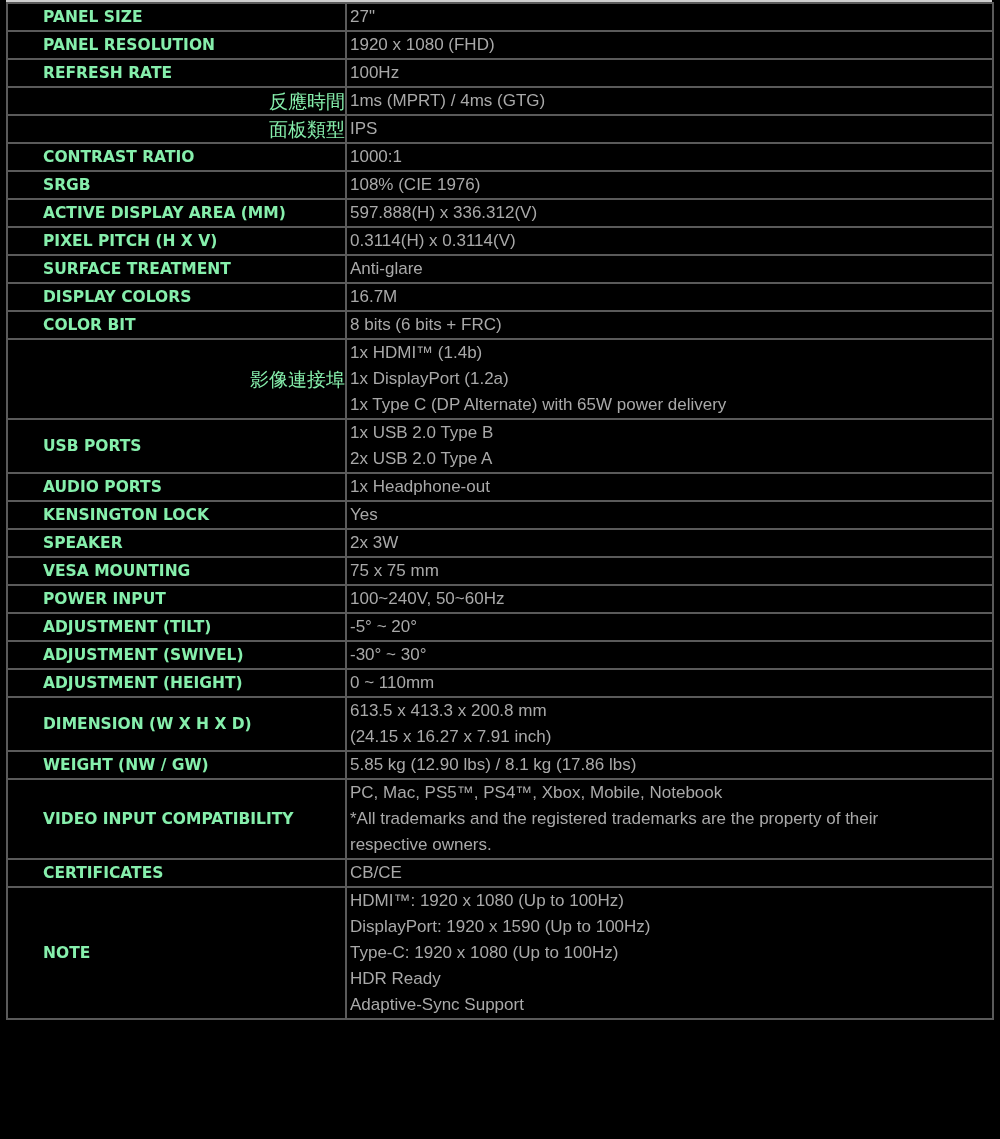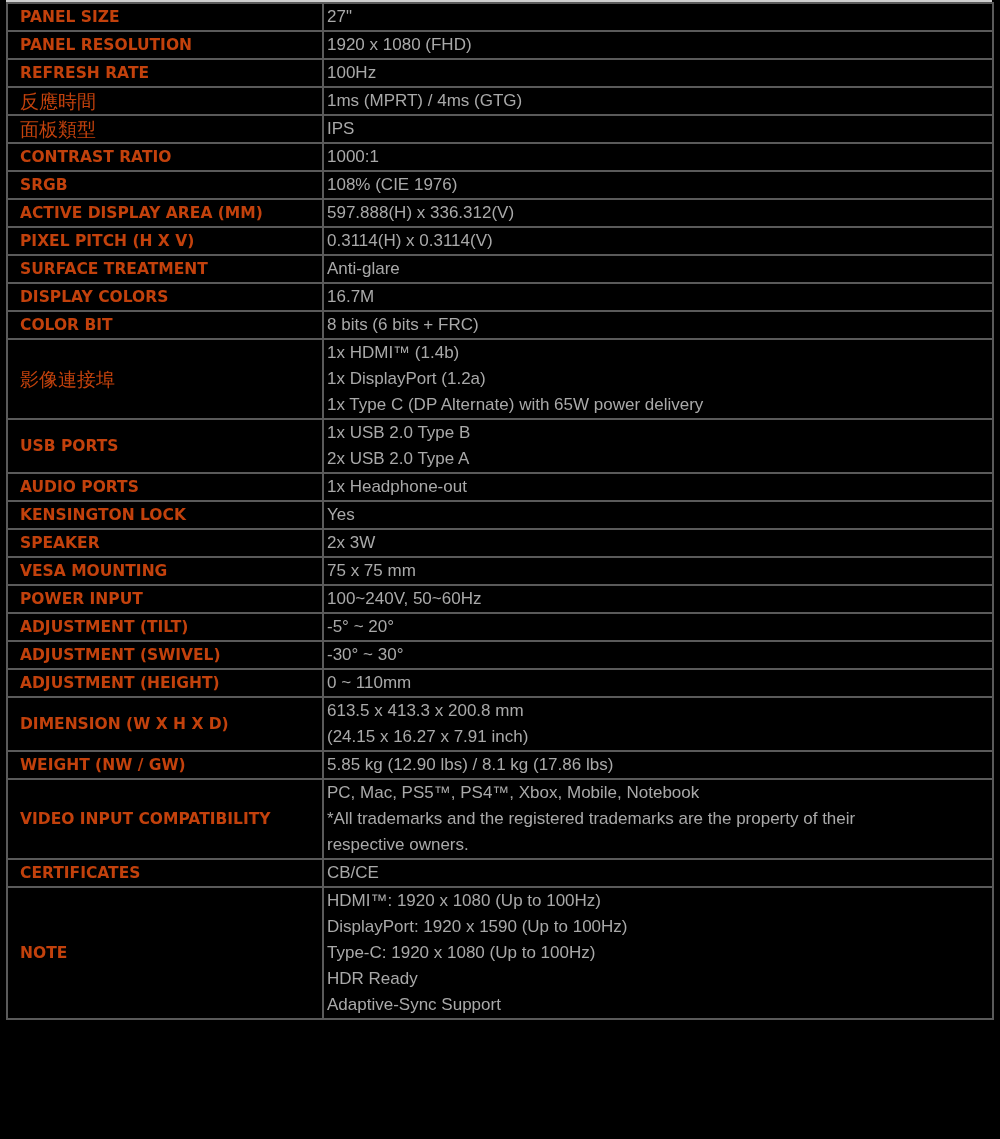--- a/index.html
+++ b/index.html
@@ -12,32 +12,33 @@
       width: 988px; border-collapse: collapse; table-layout: fixed;
       background: #000;
     }
     table.spec td {
       border: 2px solid #5a5a5a;
       padding: 0;
       vertical-align: middle;
     }
     table.spec td.label {
       width: 302px;
-      padding-left: 12px;
-      color: #c2410c;
+      padding-left: 35px;
+      color: #86efac;
       font-family: "DejaVu Sans", sans-serif;
       font-weight: bold;
       font-size: 15.5px;
       letter-spacing: 0;
       margin-left: 28px;
     }
     table.spec td.label.cjk {
       font-family: "DejaVu Serif", serif;
       font-weight: normal;
       font-size: 19px;
+      text-align: right;
     }
     table.spec td.value {
       padding-left: 3px;
       color: #a9a9a9;
       font-family: "Liberation Sans", sans-serif;
       font-size: 17px;
     }
     .line { height: 26px; line-height: 26px; white-space: nowrap; }
     .label-text { line-height: 26px; }
   </style>

